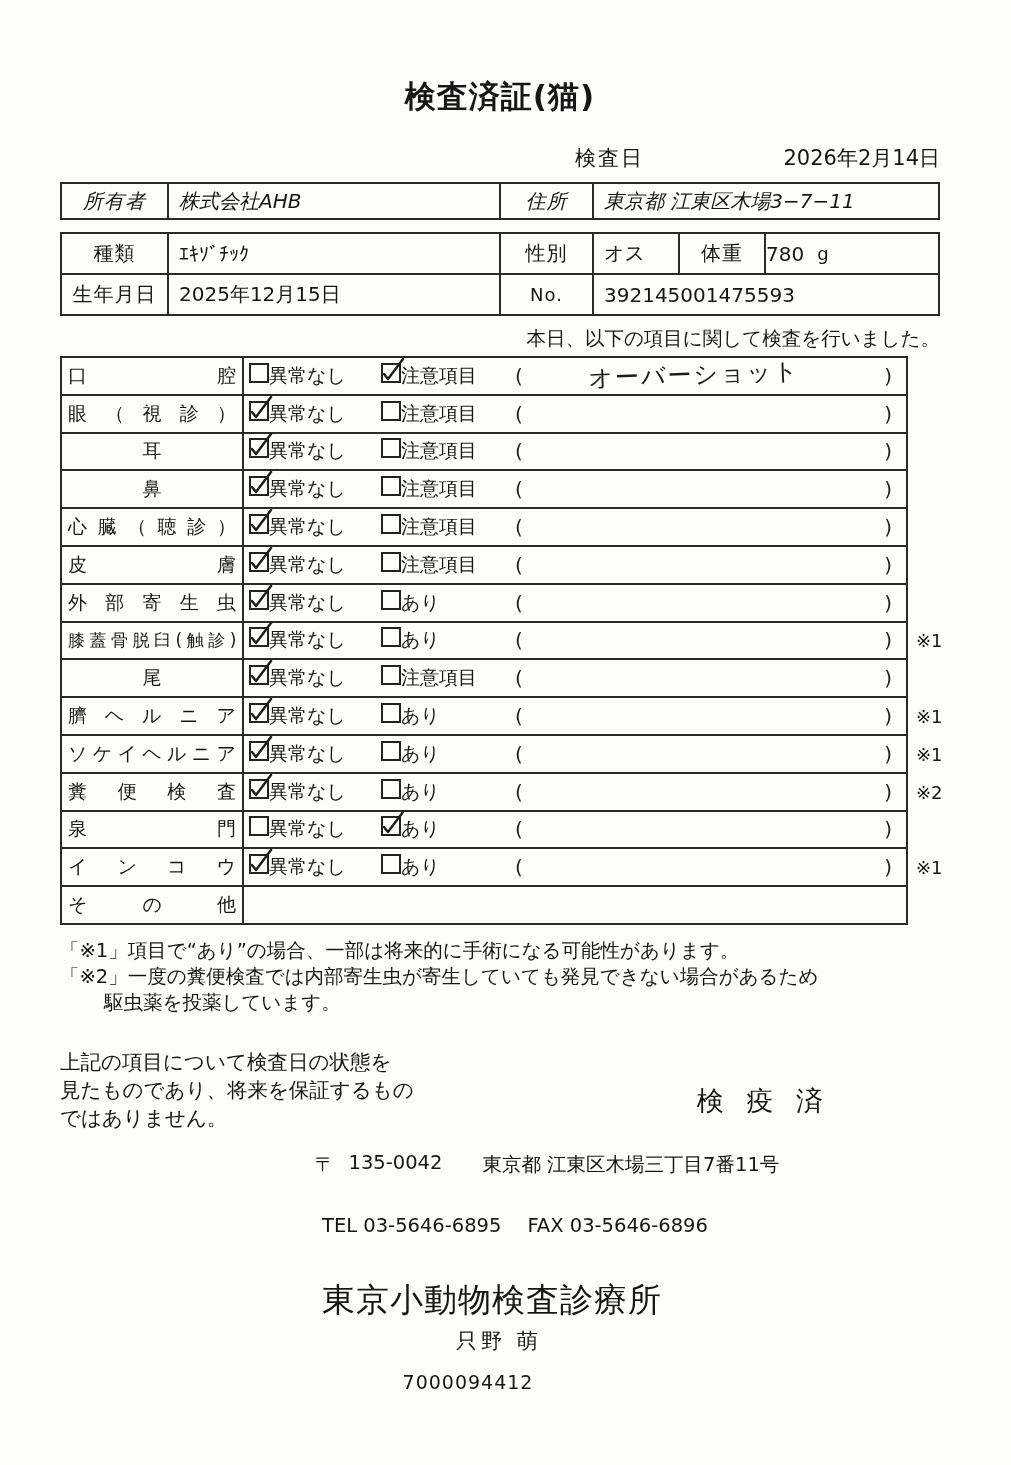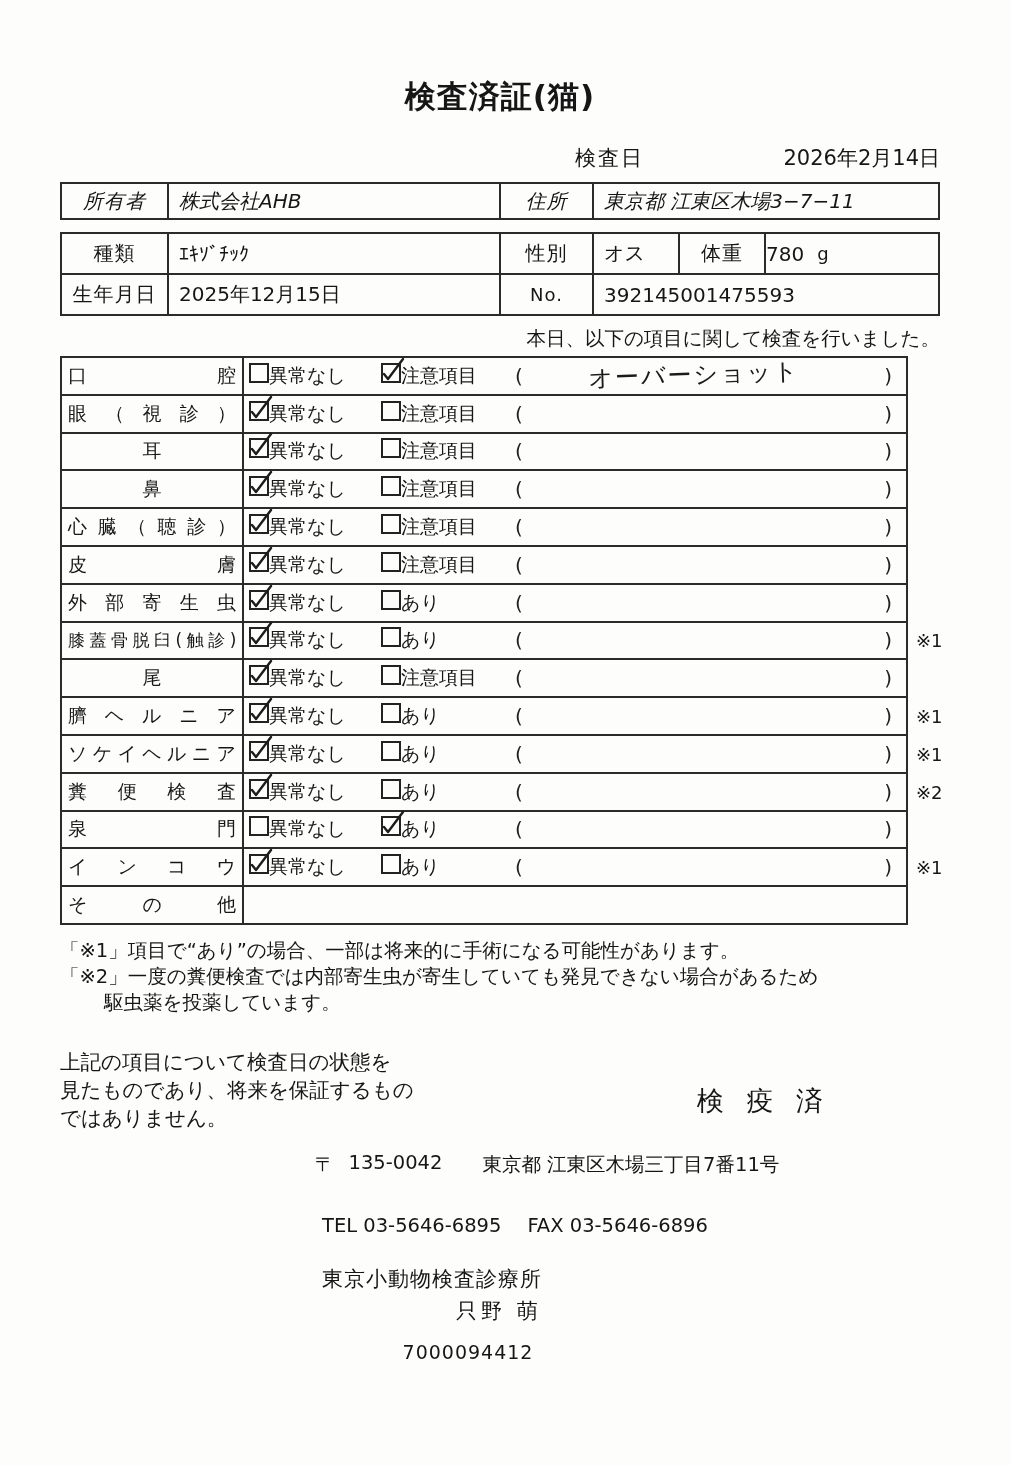--- a/index.html
+++ b/index.html
@@ -67,21 +67,21 @@
   .disclaimer{font-size:20.5px;line-height:1.36;white-space:pre-line;width:440px;}
   .stamp{margin-left:auto;margin-right:110px;align-self:flex-end;margin-bottom:14px;
          font-size:27px;letter-spacing:7px;font-weight:500;}
 
   
   .addr-line{margin-top:18px;margin-left:255px;font-size:19.5px;display:flex;}
   .addr-line .acode{margin-left:14px;}
   .addr-line .atext{margin-left:40px;}
   .tel-line{margin-top:36px;margin-left:262px;font-size:19.5px;display:flex;align-items:flex-end;}
   .tel-line .fax{margin-left:26px;}
-  .clinic-name{margin-top:28px;margin-left:262px;font-size:21px;letter-spacing:1px;font-weight:500;}
+  .clinic-name{margin-top:41px;margin-left:262px;font-size:33px;letter-spacing:1px;font-weight:500;}
   .vet-name{margin-top:4px;margin-left:396px;font-size:21px;letter-spacing:4px;}
   .doc-code{margin-top:16px;text-align:center;padding-right:64px;font-size:19px;letter-spacing:1px;}
 </style>
 </head>
 <body>
 
 <div class="page">
 
   <div class="title">検査済証(猫)</div>
 

